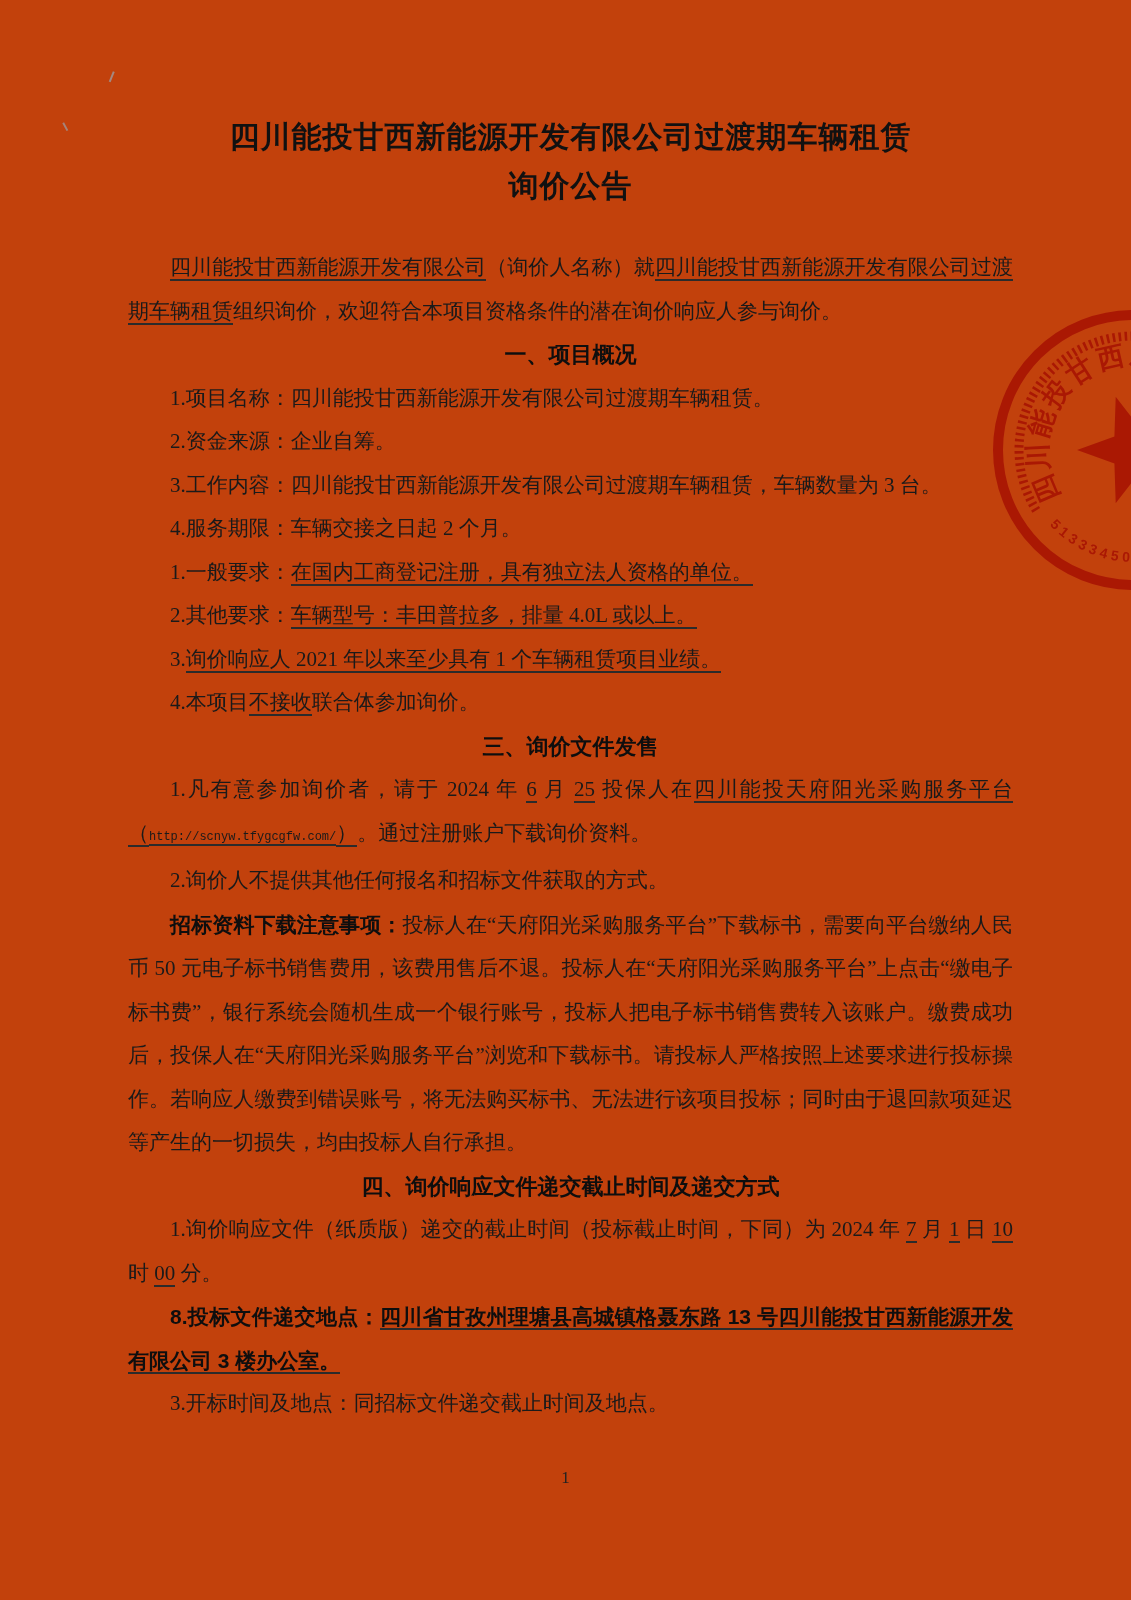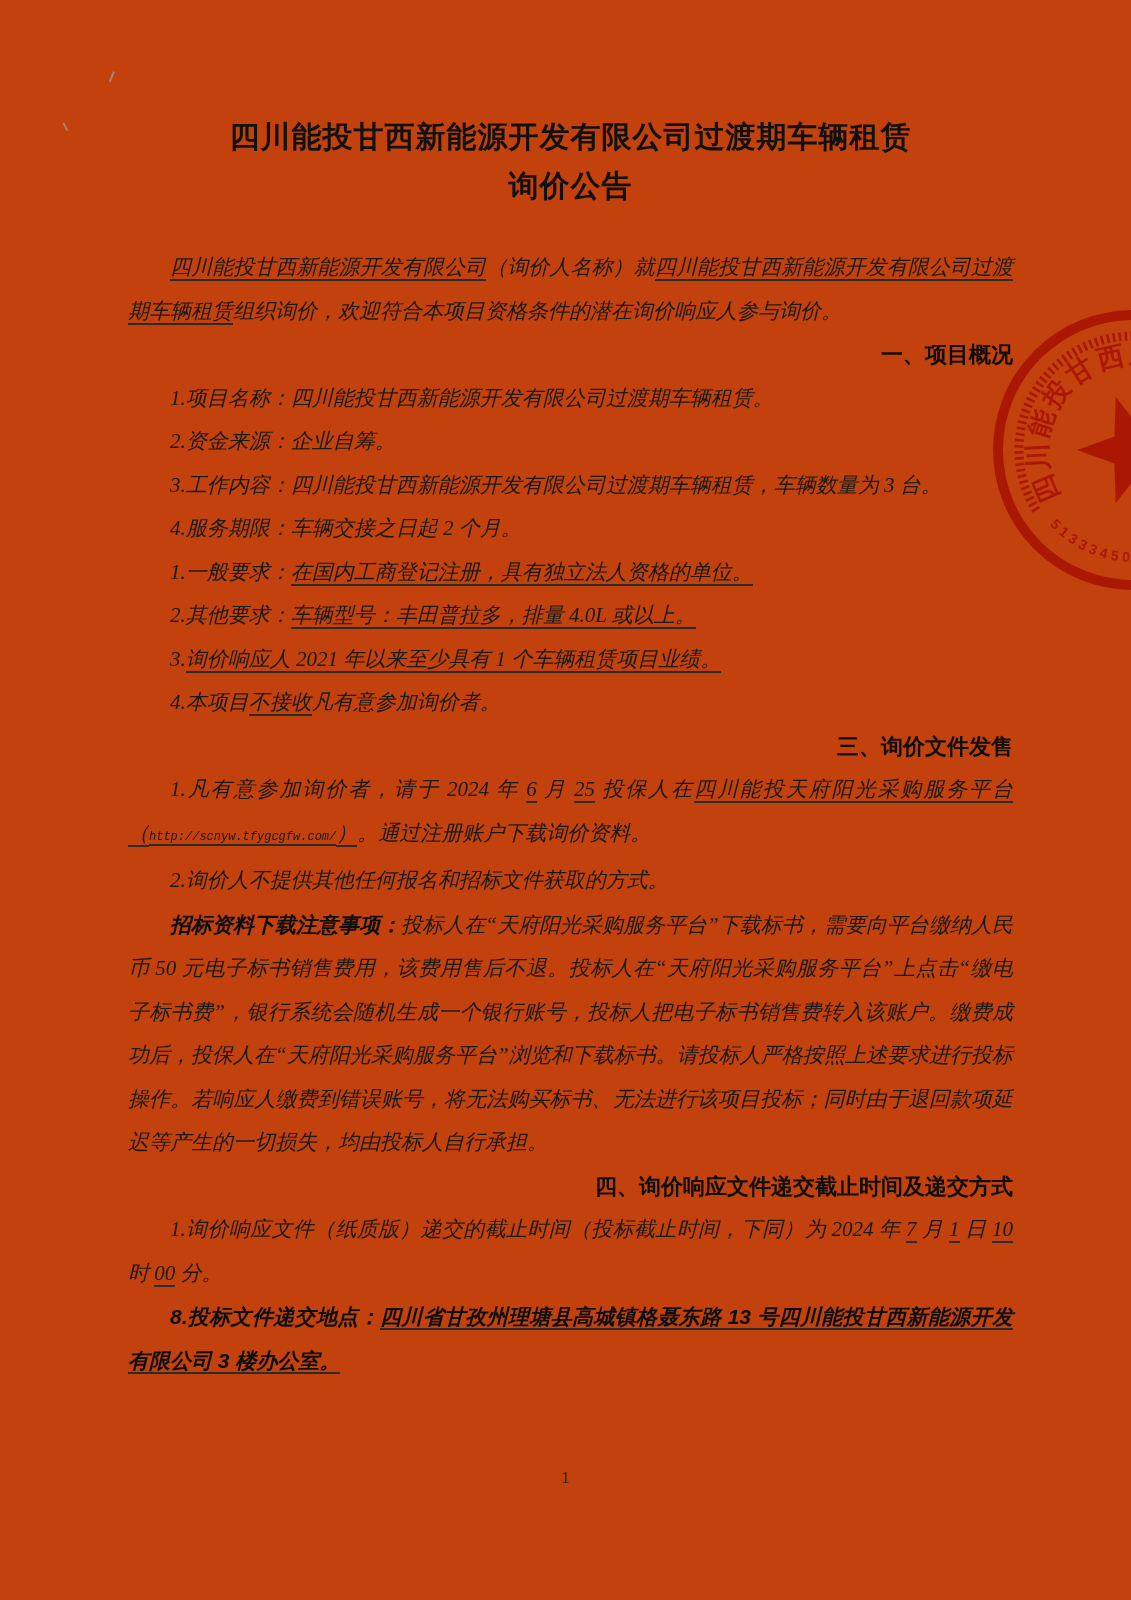--- a/index.html
+++ b/index.html
@@ -9,24 +9,24 @@
     overflow:hidden;
   }
   .content { position:absolute; left:128px; top:112px; width:885px; }
   .titlewrap { margin-bottom:36px; }
   .title-line {
     margin:0; font-family:"Liberation Sans","DejaVu Sans",sans-serif;
     font-weight:700; font-size:30px; line-height:49px; text-align:center;
     color:#111; letter-spacing:1px;
   }
   p { margin:0; font-size:21px; line-height:43.5px; text-align:justify; }
-  p.ind { text-indent:42px;font-style:italic; }
+  p.ind { text-indent:42px; }
   p.head {
     font-family:"Liberation Sans","DejaVu Sans",sans-serif; font-weight:700;
-    font-size:22px; text-align:right; color:#0e0e0e;
+    font-size:22px; text-align:center; color:#0e0e0e;
   }
   .u { border-bottom:2px solid #2b2b2b; }
   .blead, .bsans {
     font-family:"Liberation Sans","DejaVu Sans",sans-serif; font-weight:700; color:#0e0e0e;
   }
   .mono { font-family:"Liberation Mono","DejaVu Sans Mono",monospace; font-size:12px; }
   .pageno {
     position:absolute; left:0; right:0; top:1468px; text-align:center;
     font-size:17px; color:#222;
   }
@@ -71,39 +71,40 @@
     <p class="ind">
       <span>1.一般要求：</span><span class="u">在国内工商登记注册，具有独立法人资格的单位。</span>
     </p>
     <p class="ind">
       <span>2.其他要求：</span><span class="u">车辆型号：丰田普拉多，排量 4.0L 或以上。</span>
     </p>
     <p class="ind">
       <span>3.</span><span class="u">询价响应人 2021 年以来至少具有 1 个车辆租赁项目业绩。</span>
     </p>
     <p class="ind">
-      <span>4.本项目</span><span class="u">不接收</span><span>凡有意参加询价者。</span>
+      <span>4.本项目</span><span class="u">不接收</span><span>联合体参加询价。</span>
     </p>
 
     <p class="head">三、询价文件发售</p>
     <p class="ind">
       <span>1.凡有意参加询价者，请于 2024 年 </span><span class="u">6</span><span> 月 </span><span class="u">25</span><span> 投保人在</span><span class="u">四川能投天府阳光采购服务平台（</span><span class="u mono">http://scnyw.tfygcgfw.com/</span><span class="u">）</span><span>。通过注册账户下载询价资料。</span>
     </p>
     <p class="ind">2.询价人不提供其他任何报名和招标文件获取的方式。</p>
     <p class="ind">
       <span class="blead">招标资料下载注意事项：</span><span>投标人在“天府阳光采购服务平台”下载标书，需要向平台缴纳人民币 50 元电子标书销售费用，该费用售后不退。投标人在“天府阳光采购服务平台”上点击“缴电子标书费”，银行系统会随机生成一个银行账号，投标人把电子标书销售费转入该账户。缴费成功后，投保人在“天府阳光采购服务平台”浏览和下载标书。请投标人严格按照上述要求进行投标操作。若响应人缴费到错误账号，将无法购买标书、无法进行该项目投标；同时由于退回款项延迟等产生的一切损失，均由投标人自行承担。</span>
     </p>
 
     <p class="head">四、询价响应文件递交截止时间及递交方式</p>
     <p class="ind">
       <span>1.询价响应文件（纸质版）递交的截止时间（投标截止时间，下同）为 2024 年 </span><span class="u">7</span><span> 月 </span><span class="u">1</span><span> 日 </span><span class="u">10</span><span> 时 </span><span class="u">00</span><span> 分。</span>
     </p>
     <p class="ind bsans">
       <span>8.投标文件递交地点：</span><span class="u">四川省甘孜州理塘县高城镇格聂东路 13 号四川能投甘西新能源开发有限公司 3 楼办公室。</span>
     </p>
+    <p class="ind">3.开标时间及地点：同招标文件递交截止时间及地点。</p>
 
   </div>
 
   <div class="stamp">
     <svg width="290" height="312" viewBox="0 0 290 312">
       <circle cx="147" cy="155" r="135" fill="none" stroke-width="10" stroke="#dd4a2b"></circle>
       <path d="M50.3,215.4 A114,114 0 0 1 182.2,46.6" fill="none" stroke-width="9" stroke-dasharray="2.6,3.4" stroke="#dd4a2b"></path>
       <path id="cnArc" d="M74.9,201.8 A86,86 0 0 1 183.3,77.1" fill="none"></path>
       <path id="numArc" d="M63.8,229.9 A112,112 0 0 0 211.2,246.7" fill="none"></path>
       <text font-size="27" font-weight="bold" style="letter-spacing:3px" font-family="Liberation Serif, serif" fill="#dd4a2b">

